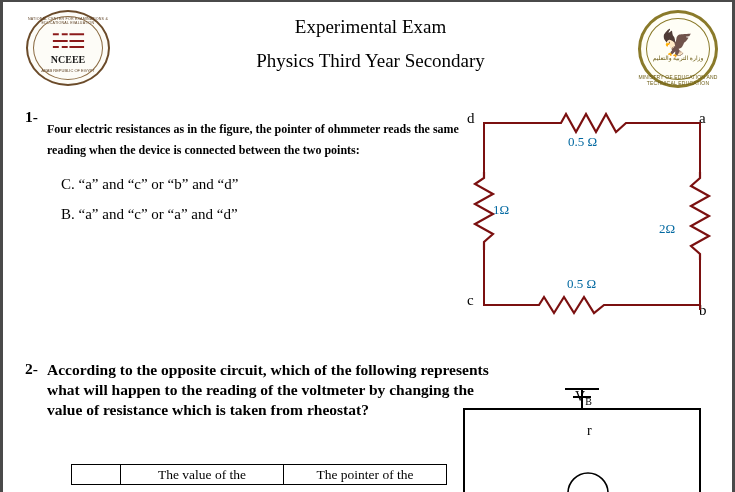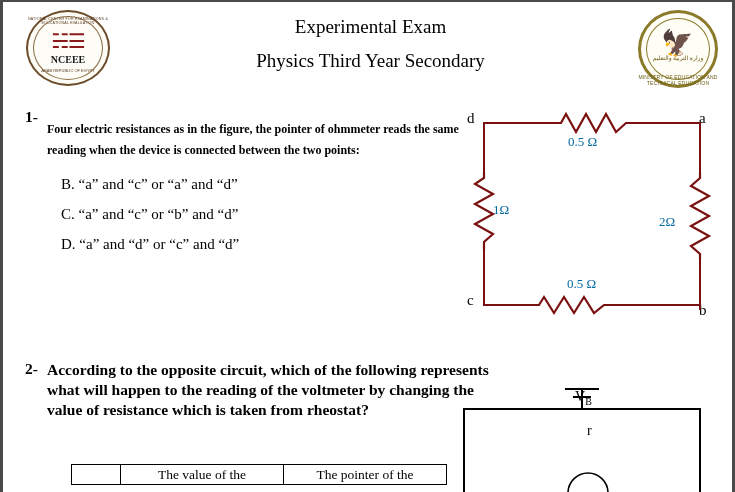--- a/index.html
+++ b/index.html
@@ -278,23 +278,22 @@
       <div class="eagle">🦅</div>
       <div class="ar-text">وزارة التربية والتعليم</div>
       <div class="en-text">MINISTRY OF EDUCATION AND TECHNICAL EDUCATION</div>
     </div>
   </div>
 
   <div class="q1">
     <div class="q-num">1-</div>
     <div class="q1-stem">Four electric resistances as in the figure, the pointer of ohmmeter reads the same reading when the device is connected between the two points:</div>
     <div class="q1-choices">
+      <div class="choice">C.  “a” and “c” or “b” and “d”</div>
       <div class="choice">B.  “a” and “c” or “a” and “d”</div>
-      <div class="choice">C.  “a” and “c” or “b” and “d”</div>
-      <div class="choice">D.  “a” and “d” or “c” and “d”</div>
     </div>
   </div>
 
   <div class="circuit1">
 
     <div class="c1-label" style="left:4px; top:4px;">d</div>
     <div class="c1-label" style="left:236px; top:4px;">a</div>
     <div class="c1-label" style="left:4px; top:186px;">c</div>
     <div class="c1-label" style="left:236px; top:196px;">b</div>
 
@@ -310,21 +309,21 @@
       <polyline points="12,0 12,6 3,12 21,22 3,32 21,42 3,52 21,62 12,70 12,78" fill="none" stroke="#7b1010" stroke-width="2.2"></polyline>
     </svg>
     <div class="wire wire-v" style="left:20px; top:144px; height:54px;"></div>
     <div class="res-label" style="left:30px; top:96px;">1Ω</div>
 
     <div class="wire wire-v" style="left:236px; top:16px; height:50px;"></div>
     <svg style="position:absolute; left:225px; top:66px;" width="24" height="88">
       <polyline points="12,0 12,6 3,14 21,24 3,34 21,44 3,54 21,64 3,74 12,82 12,88" fill="none" stroke="#7b1010" stroke-width="2.2"></polyline>
     </svg>
     <div class="wire wire-v" style="left:236px; top:154px; height:50px;"></div>
-    <div class="res-label" style="left:196px; top:108px;">2Ω</div>
+    <div class="res-label" style="left:196px; top:115px;">2Ω</div>
 
     <div class="wire wire-h" style="left:20px; top:198px; width:50px;"></div>
     <svg style="position:absolute; left:70px; top:188px;" width="84" height="22">
       <polyline points="0,11 6,11 11,3 21,19 31,3 41,19 51,3 61,19 71,11 84,11" fill="none" stroke="#7b1010" stroke-width="2.2"></polyline>
     </svg>
     <div class="wire wire-h" style="left:154px; top:198px; width:82px;"></div>
     <div class="res-label" style="left:104px; top:170px;">0.5 Ω</div>
   </div>
 
   <div class="q2">

